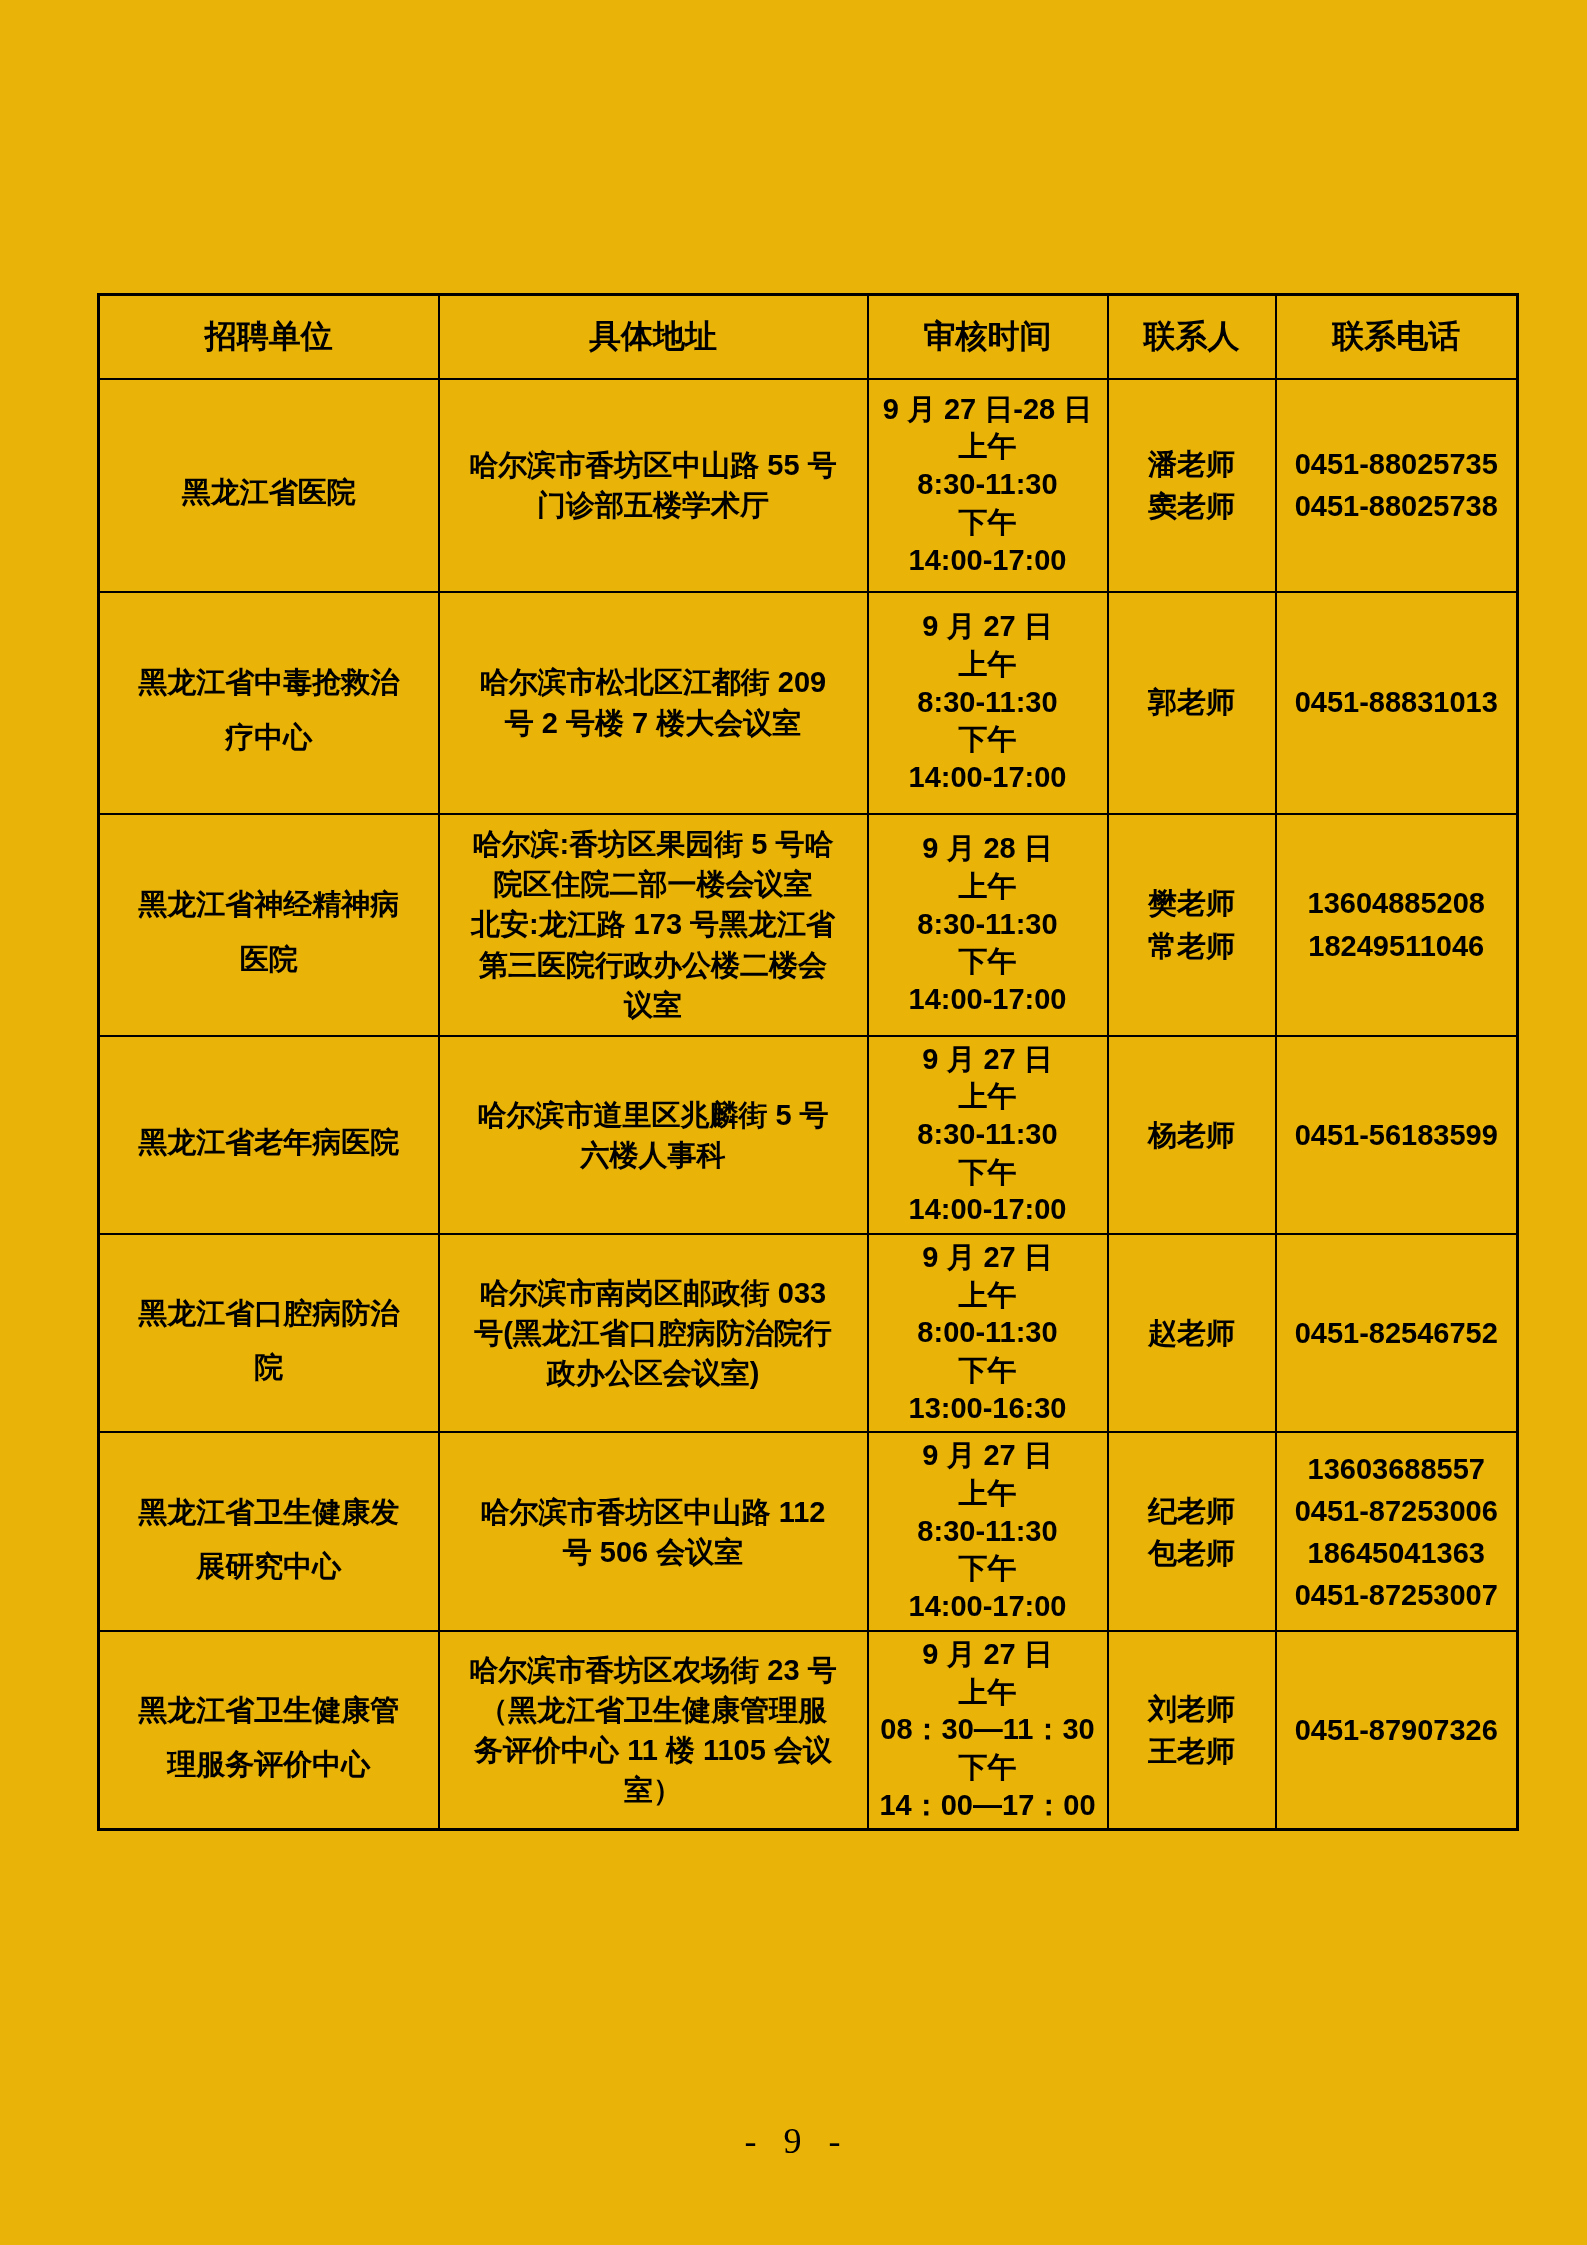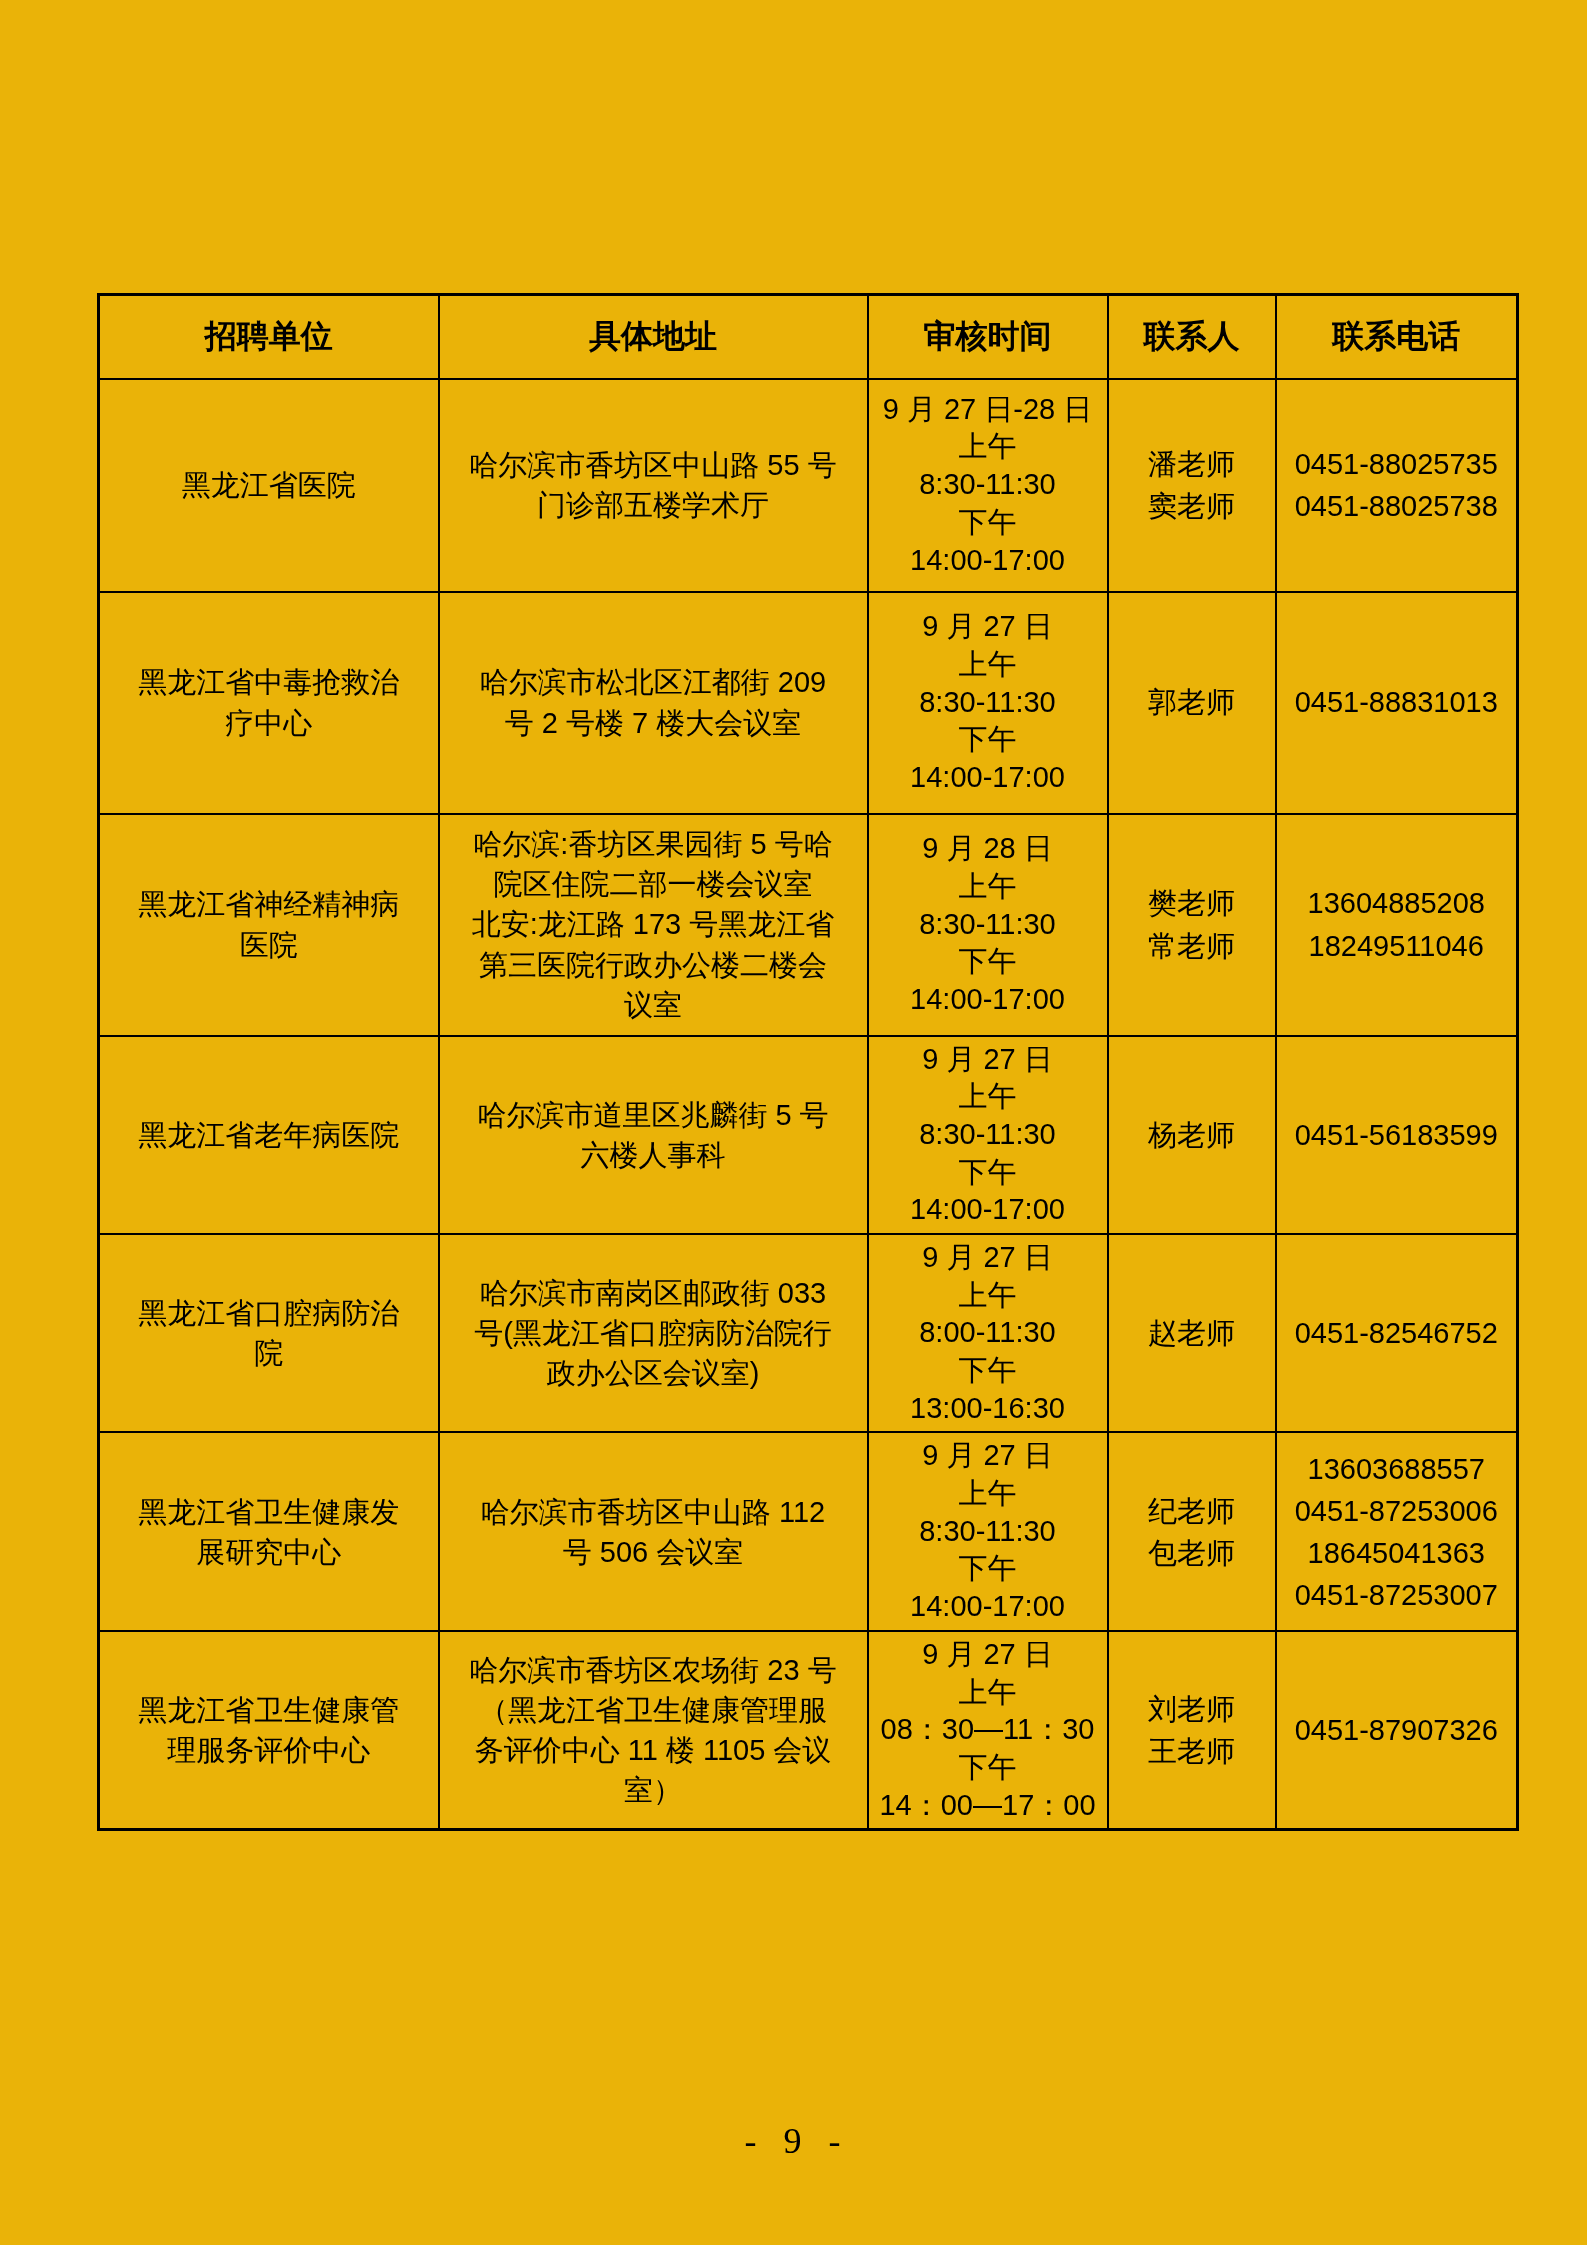--- a/index.html
+++ b/index.html
@@ -25,21 +25,21 @@
     table-layout: fixed;
     border: 3px solid #000;
   }
   table.recruit th,
   table.recruit td {
     border: 2px solid #000;
     text-align: center;
     vertical-align: middle;
     padding: 4px 10px;
     font-size: 29px;
-    font-weight: normal;
+    font-weight: bold;
     line-height: 1.28;
     overflow: hidden;
   }
   table.recruit thead th {
     font-size: 32px;
     font-weight: bold;
   }
   
   col.c-unit    { width: 340px; }
   col.c-address { width: 429px; }
@@ -55,21 +55,21 @@
   tbody tr:nth-child(5) { height: 191px; }
   tbody tr:nth-child(6) { height: 92px;  }
   tbody tr:nth-child(7) { height: 196px; }
   tbody tr:nth-child(8) { height: 190px; }
   tbody tr:nth-child(9) { height: 84px;  }
   
   td.cell-phone .line,
   td.cell-contact .line { line-height: 1.45; }
   td.cell-time .line    { line-height: 1.3; }
   td.cell-address .line { line-height: 1.38; }
-  td.cell-unit .line    { line-height: 1.38; }
+  td.cell-unit .line    { line-height: 1.38; margin-top: 14px; }
   .footer-pagenum {
     position: absolute;
     left: 0;
     top: 2120px;
     width: 100%;
     text-align: center;
     font-family: "Liberation Serif", "DejaVu Serif", serif;
     font-size: 36px;
     font-weight: normal;
     letter-spacing: 2px;

